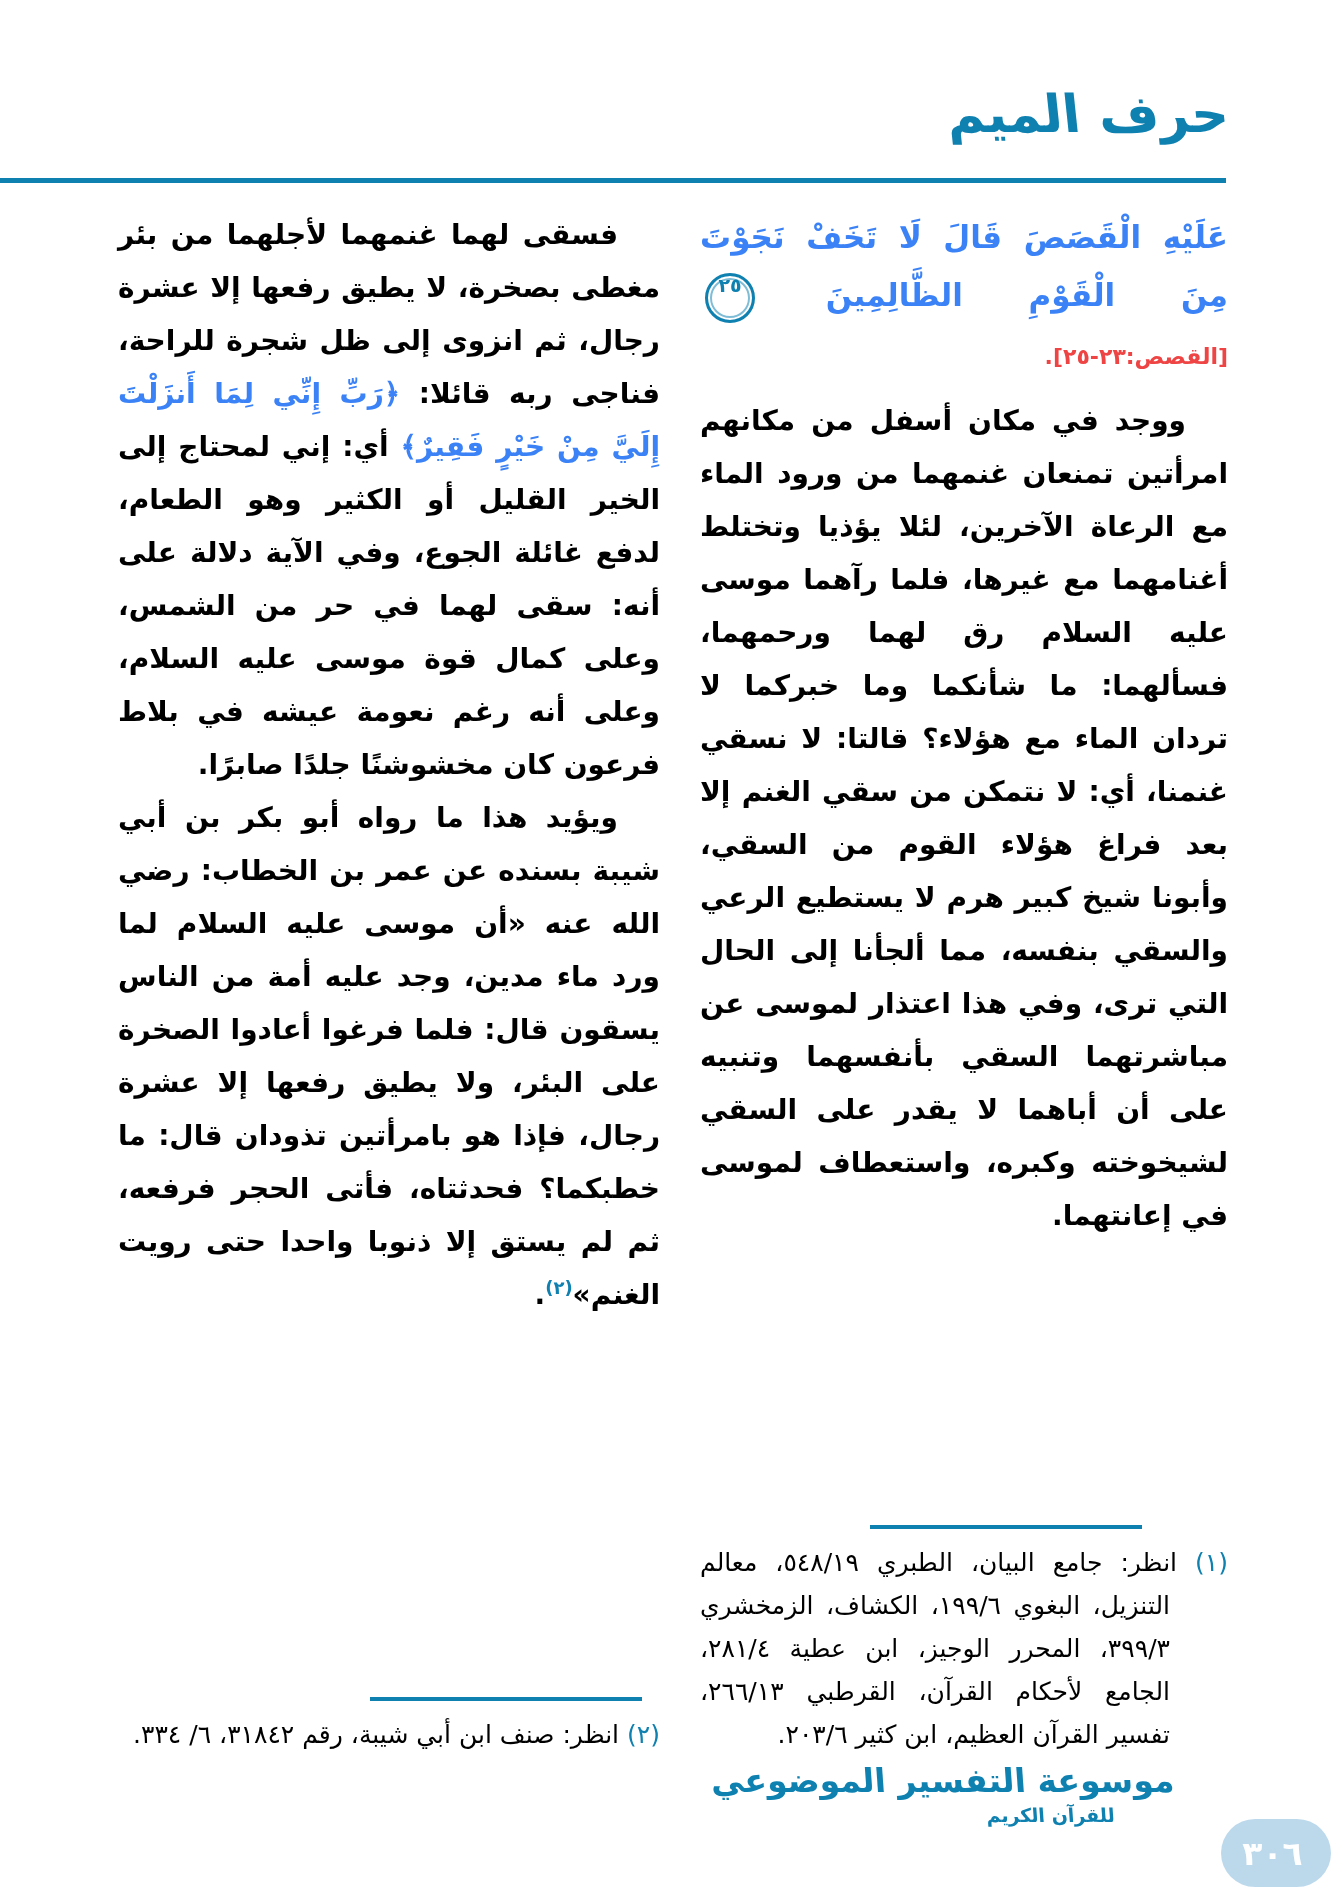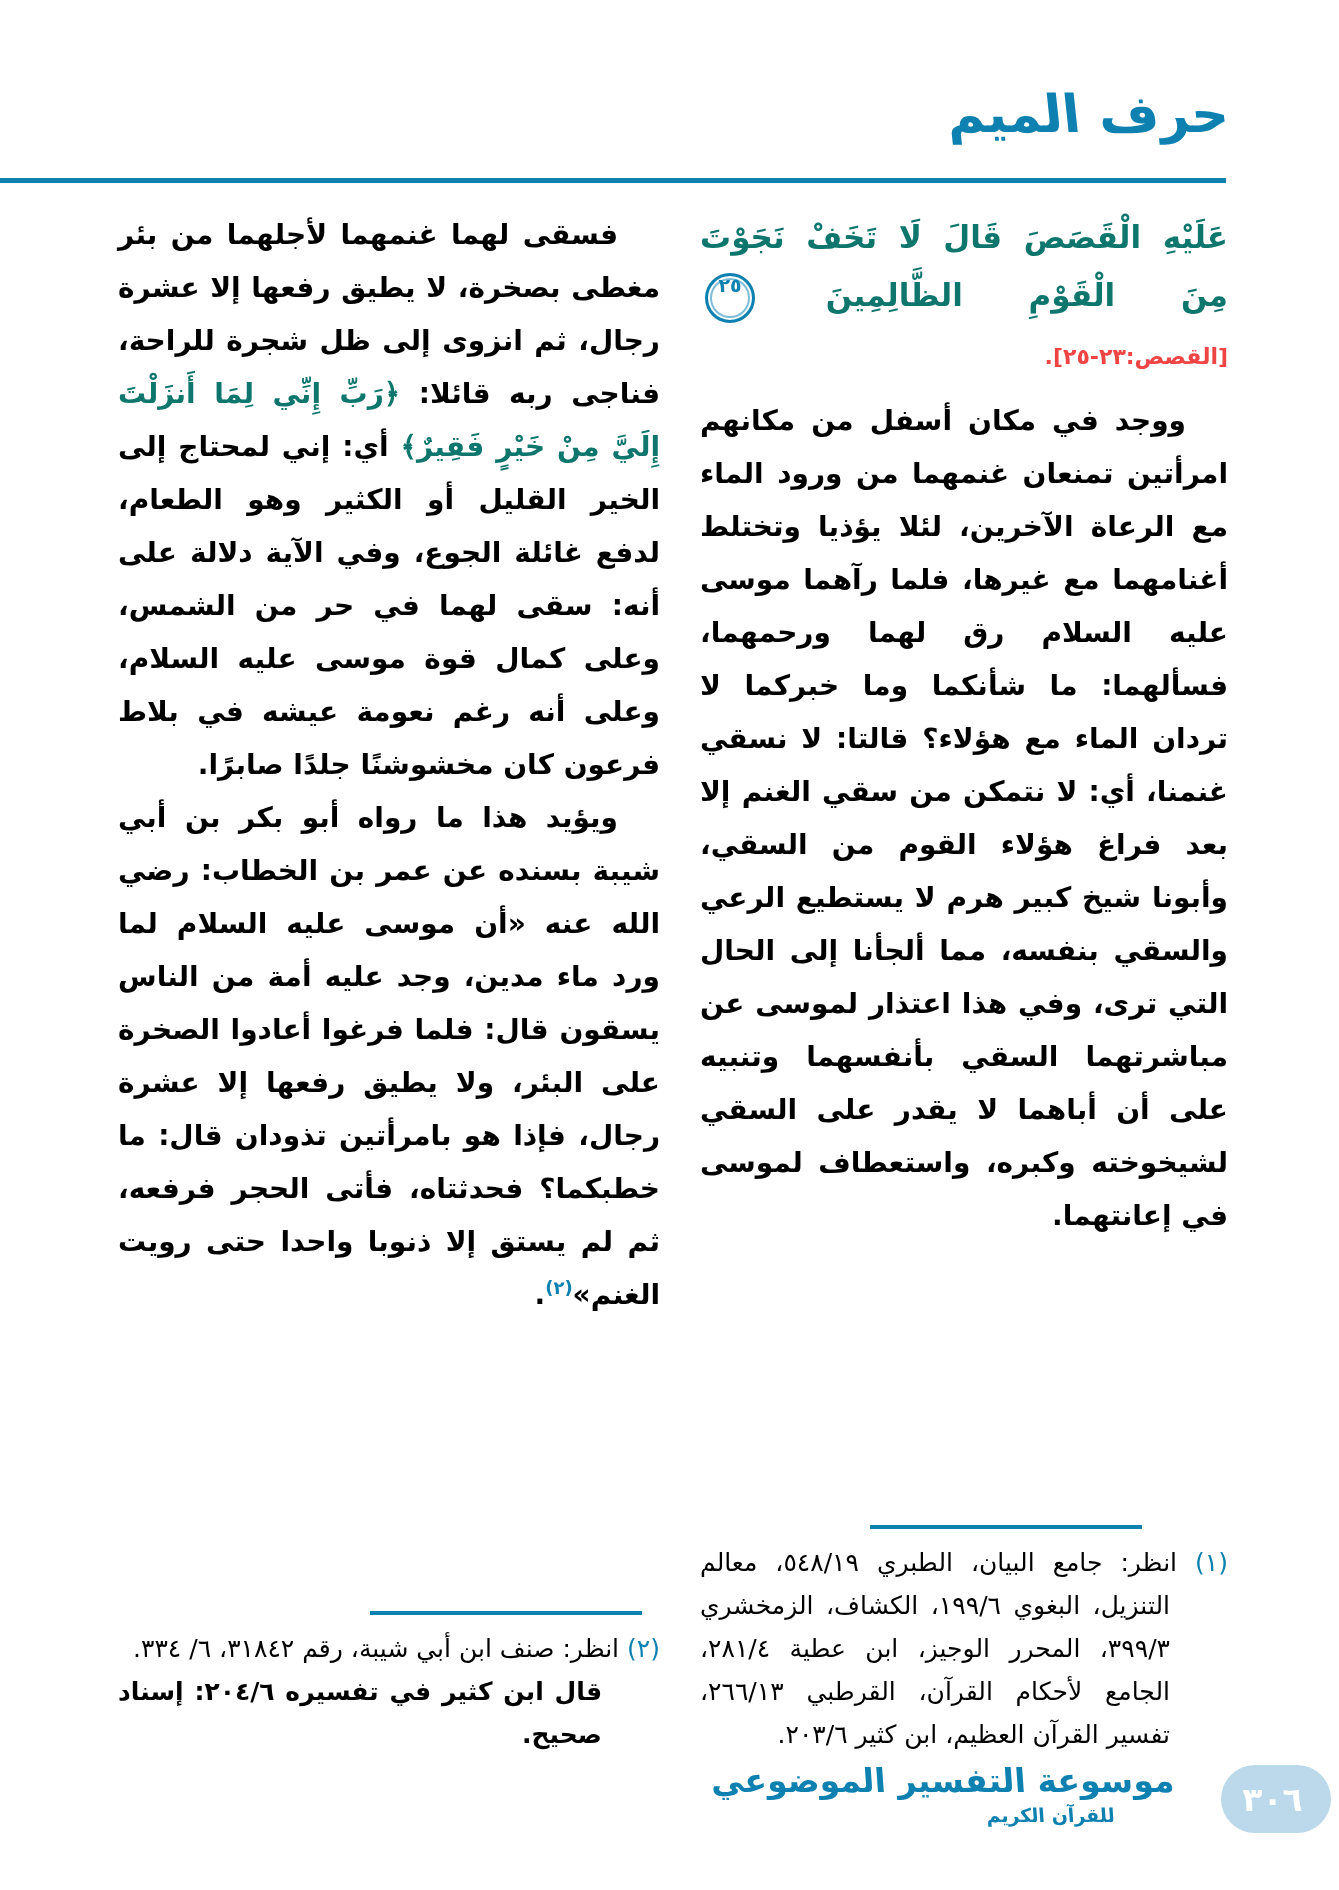--- a/index.html
+++ b/index.html
@@ -31,21 +31,21 @@
   }
   .col{display:flex;flex-direction:column;}
   .col-right{width:528px;}
   .col-left{width:542px;justify-content:flex-end;}
   
   .verse-block{
     margin:0 0 8px 0;
     font-size:31px;line-height:58px;font-weight:bold;
     text-align:justify;
   }
-  .quran{color:#0f766e;}
+  .quran{color:#3b82f6;}
   .verse-reference{color:#ef4444;font-size:22px;font-weight:bold;white-space:nowrap;}
   .ayah-end{
     display:inline-flex;justify-content:center;
     width:44px;height:44px;
     border:3px solid #0f81b1;border-radius:50%;
     box-shadow:inset 0 0 0 2px #ffffff,inset 0 0 0 4px #7fbcd6;
     color:#0f81b1;font-size:19px;line-height:1;
     vertical-align:middle;margin:0 5px;
   }
   
@@ -77,21 +77,21 @@
   .fn-marker{color:#0f81b1;}
   
   .publisher-logo{
     position:absolute;top:1760px;right:164px;width:252px;
     text-align:center;color:#0f81b1;
     transform:skewX(4deg);
   }
   .logo-line1{font-size:33px;font-weight:bold;line-height:42px;white-space:nowrap;}
   .logo-line2{font-size:19px;font-weight:bold;line-height:26px;}
   .page-number-badge{
-    position:absolute;top:1765px;right:8px;
+    position:absolute;top:1819px;right:8px;
     width:110px;height:68px;border-radius:34px;
     background:#bcd9ec;color:#ffffff;
     display:flex;align-items:center;justify-content:center;
     font-size:33px;font-weight:bold;letter-spacing:7px;
     padding-right:7px;box-sizing:border-box;
   }
 </style>
 </head>
 <body>
 
@@ -124,21 +124,20 @@
     <div class="col col-left">
 
       <p class="body"><span>فسقى لهما غنمهما لأجلهما من بئر مغطى بصخرة، لا يطيق رفعها إلا عشرة رجال، ثم انزوى إلى ظل شجرة للراحة، فناجى ربه قائلا: </span><span class="quran">﴿رَبِّ إِنِّي لِمَا أَنزَلْتَ إِلَيَّ مِنْ خَيْرٍ فَقِيرٌ﴾</span><span> أي: إني لمحتاج إلى الخير القليل أو الكثير وهو الطعام، لدفع غائلة الجوع، وفي الآية دلالة على أنه: سقى لهما في حر من الشمس، وعلى كمال قوة موسى عليه السلام، وعلى أنه رغم نعومة عيشه في بلاط فرعون كان مخشوشنًا جلدًا صابرًا.</span></p>
 
       <p class="body"><span>ويؤيد هذا ما رواه أبو بكر بن أبي شيبة بسنده عن عمر بن الخطاب: رضي الله عنه «أن موسى عليه السلام لما ورد ماء مدين، وجد عليه أمة من الناس يسقون قال: فلما فرغوا أعادوا الصخرة على البئر، ولا يطيق رفعها إلا عشرة رجال، فإذا هو بامرأتين تذودان قال: ما خطبكما؟ فحدثتاه، فأتى الحجر فرفعه، ثم لم يستق إلا ذنوبا واحدا حتى رويت الغنم»</span><sup class="fn-ref">(٢)</sup><span>.</span></p>
 
 
       <div class="fn-area">
         <div class="fn-divider"></div>
         <p class="fn"><span class="fn-marker">(٢)</span> <span>انظر: صنف ابن أبي شيبة، رقم ٣١٨٤٢، ٦/ ٣٣٤.</span></p>
-        <p class="fn-cont">قال ابن كثير في تفسيره ٢٠٤/٦: إسناد صحيح.</p>
       </div>
     </div>
 
   </div>
 
   <div class="publisher-logo">
     <div class="logo-line1">موسوعة التفسير الموضوعي</div>
     <div class="logo-line2">للقرآن الكريم</div>
   </div>
 

